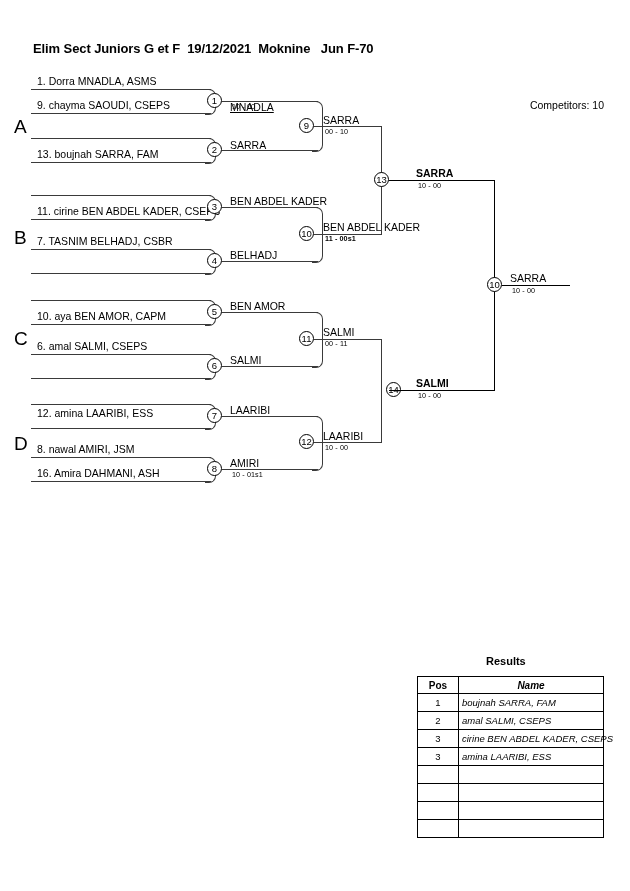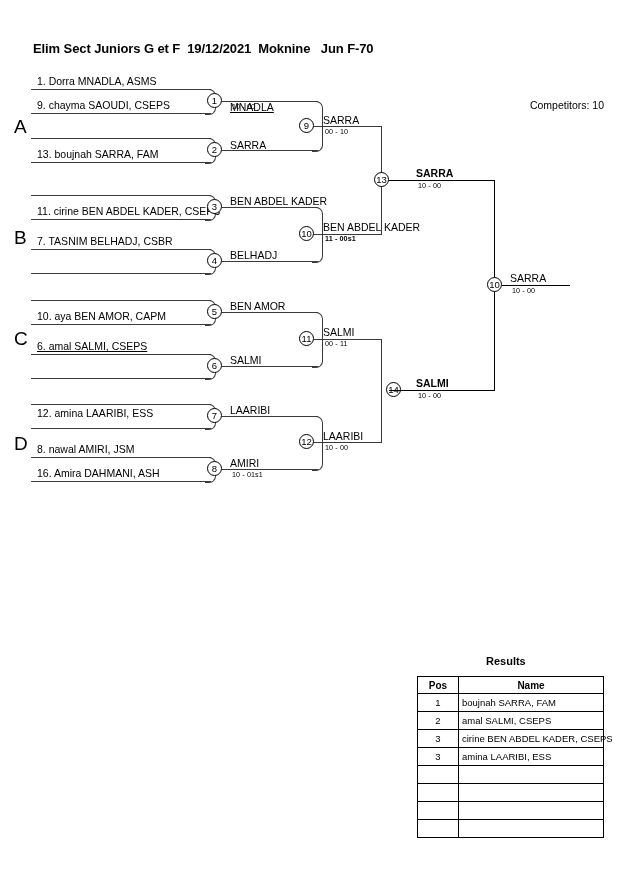--- a/index.html
+++ b/index.html
@@ -114,21 +114,21 @@
     font-weight: normal;
     padding: 0 3px;
     overflow: visible;
     white-space: nowrap;
   }
   #results-table th {
     font-weight: bold;
     font-size: 10px;
   }
   #results-table .c-pos { width: 34px; text-align: center; }
-  #results-table .c-name { text-align: left; }
+  #results-table .c-name { text-align: left; font-style: italic; }
   #results-table thead th.c-name { text-align: center; }
   #results-table tbody tr td { height: 17px; }
 </style>
 </head>
 <body>
 
 <div class="page">
 
   <div id="title">Elim Sect Juniors G et F  19/12/2021  Moknine   Jun F-70</div>
   <div id="competitors">Competitors: 10</div>
@@ -156,21 +156,21 @@
   <div class="pname" style="left:37px; top:236px;">7. TASNIM BELHADJ, CSBR</div>
   <div class="seg" style="left:31px; top:249px; width:180px;"></div>
   <div class="pname" style="left:37px; top:260px;"></div>
   <div class="seg" style="left:31px; top:273px; width:180px;"></div>
 
   <div class="pname" style="left:37px; top:292px;"></div>
   <div class="seg" style="left:31px; top:300px; width:180px;"></div>
   <div class="pname" style="left:37px; top:311px;">10. aya BEN AMOR, CAPM</div>
   <div class="seg" style="left:31px; top:324px; width:180px;"></div>
 
-  <div class="pname" style="left:37px; top:341px;text-decoration:underline;">6. amal SALMI, CSEPS</div>
+  <div class="pname" style="left:37px; top:341px;">6. amal SALMI, CSEPS</div>
   <div class="seg" style="left:31px; top:354px; width:180px;"></div>
   <div class="pname" style="left:37px; top:365px;"></div>
   <div class="seg" style="left:31px; top:378px; width:180px;"></div>
 
   <div class="pname" style="left:37px; top:396px;"></div>
   <div class="seg" style="left:31px; top:404px; width:180px;"></div>
   <div class="pname" style="left:37px; top:408px;">12. amina LAARIBI, ESS</div>
   <div class="seg" style="left:31px; top:428px; width:180px;"></div>
 
   <div class="pname" style="left:37px; top:444px;">8. nawal AMIRI, JSM</div>

